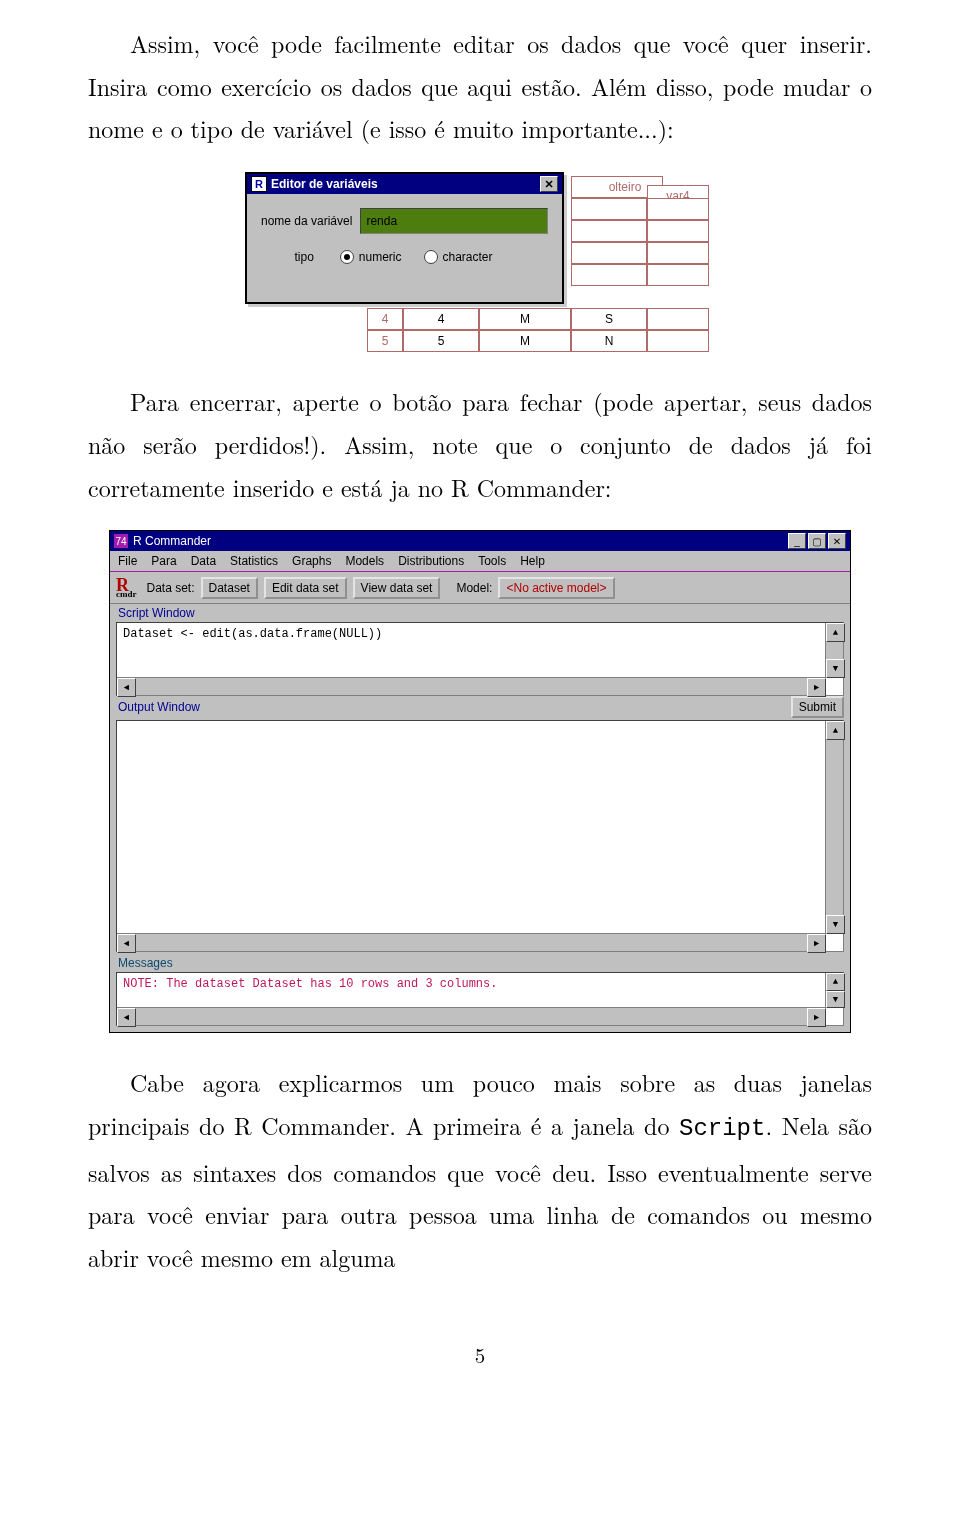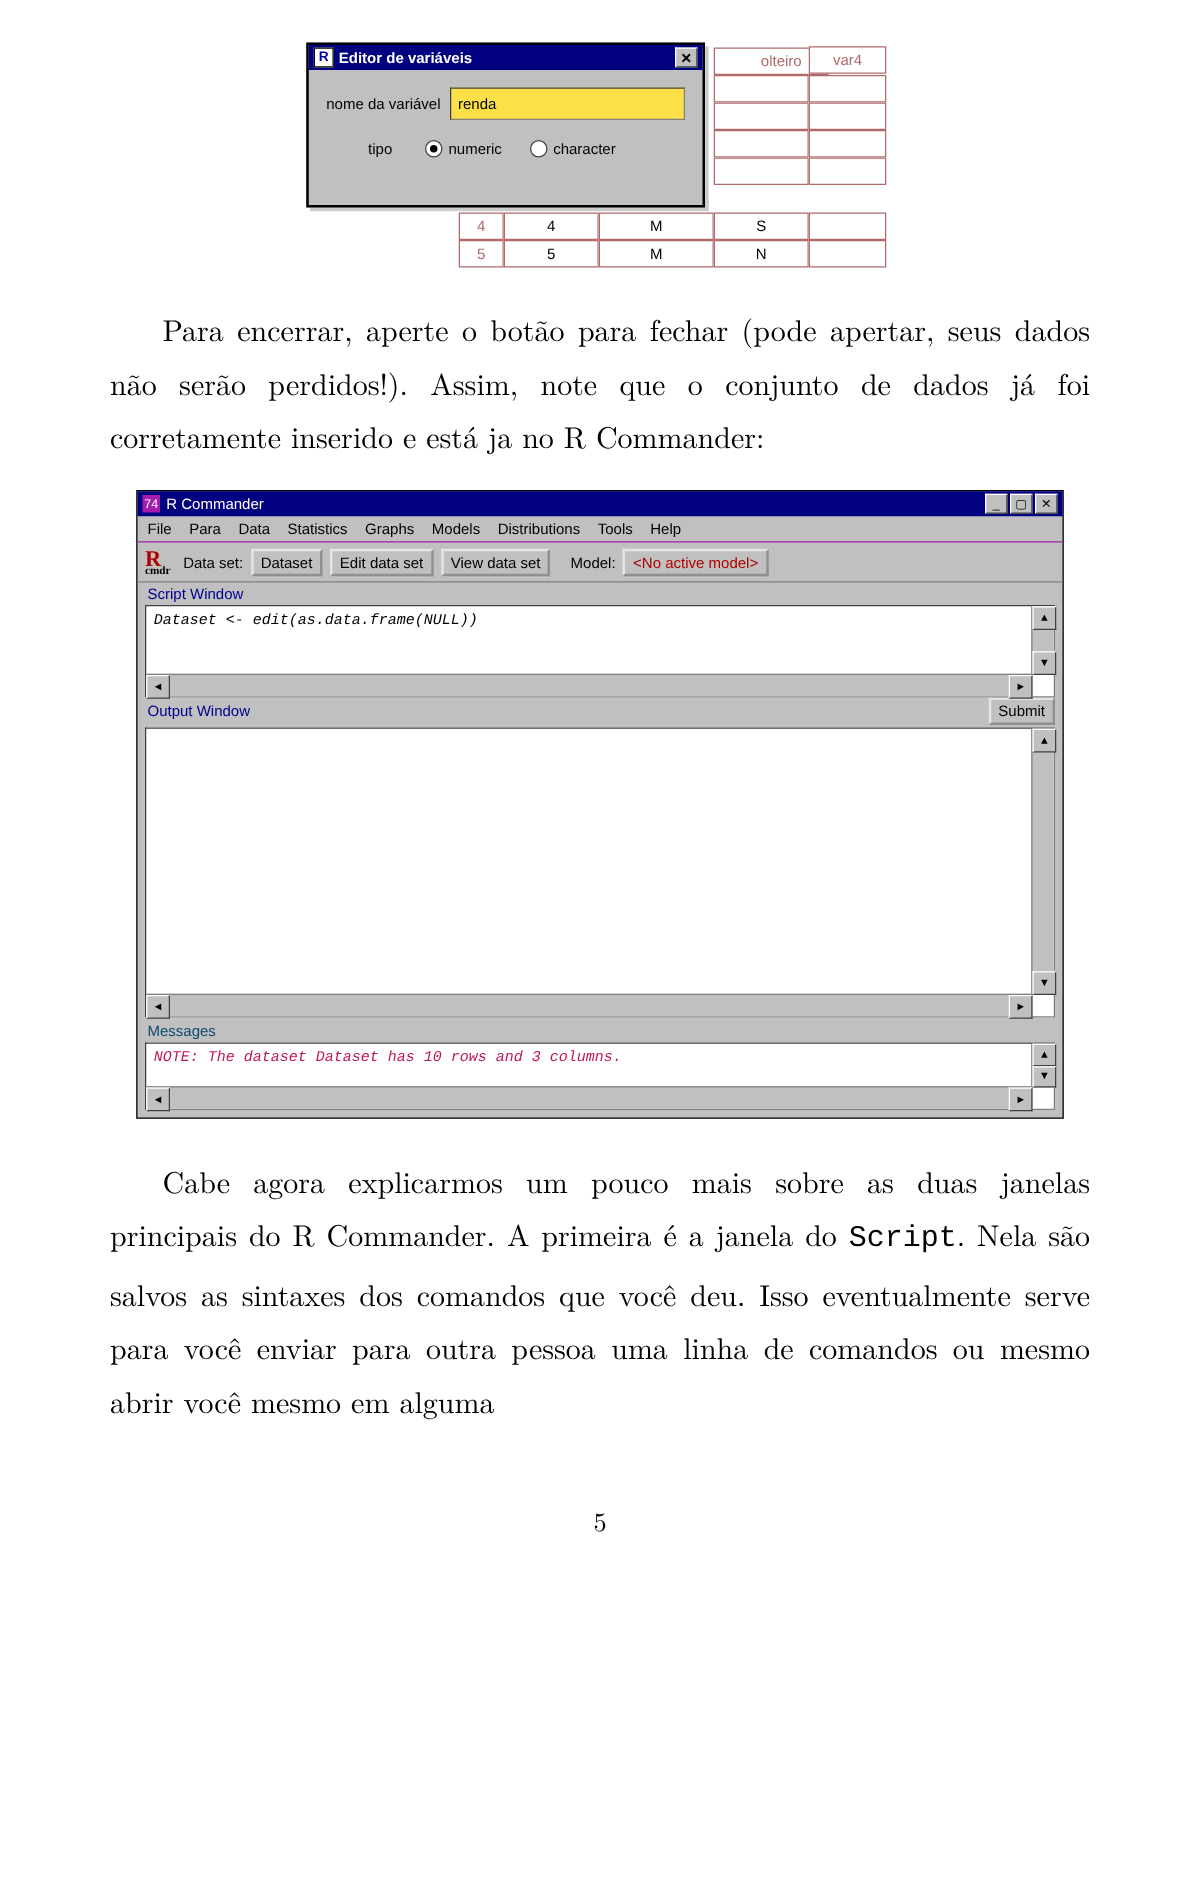--- a/index.html
+++ b/index.html
@@ -42,21 +42,21 @@
     padding:0 4px;font-size:12px;font-weight:bold;
   }
   .editor-titlebar .icon{width:14px;height:14px;background:#fff;color:#00a;display:flex;align-items:center;justify-content:center;font-size:11px;font-weight:bold;border:1px solid #000;margin-right:4px;}
   .editor-titlebar .spacer{flex:1;}
   .editor-titlebar .close{width:16px;height:14px;background:#c0c0c0;border:1px solid #fff;border-right-color:#404040;border-bottom-color:#404040;color:#000;font-size:11px;display:flex;align-items:center;justify-content:center;}
   .editor-body{padding:14px 14px 10px 14px;}
   .row{display:flex;align-items:center;margin-bottom:16px;}
   .lbl{font-size:12px;margin-right:8px;}
   .tbox{
     flex:1;height:20px;border:1px solid #808080;border-top-color:#404040;border-left-color:#404040;
-    background:#fde047;padding:2px 5px;font-size:12px;font-family:inherit;
+    background:#4d7c0f;padding:2px 5px;font-size:12px;font-family:inherit;
   }
   .radio{display:inline-flex;align-items:center;margin-right:22px;}
   .radio .dot{
     width:12px;height:12px;border-radius:50%;border:1px solid #404040;background:#fff;
     margin-right:5px;position:relative;
   }
   .radio .dot.on::after{content:"";position:absolute;left:3px;top:3px;width:6px;height:6px;background:#000;border-radius:50%;}
   
   .rcmdr{
     width:740px;background:#c0c0c0;border:1px solid #000;
@@ -75,47 +75,48 @@
   .toolbar .cap{font-size:12px;margin-left:4px;}
   .tbtn{
     border:2px outset #e4e4e4;background:#c0c0c0;padding:2px 6px;font-size:12px;cursor:default;
   }
   .tbtn .red{color:#b00000;}
   .section-label{color:#000090;font-size:12px;padding:2px 8px 0 8px;}
   .pane{
     margin:2px 6px;background:#fff;border:1px solid #808080;border-top-color:#404040;border-left-color:#404040;
     position:relative;font-family:"Courier New",monospace;font-size:12px;color:#000;
   }
-  .pane .content{padding:4px 6px;white-space:pre;overflow:hidden;font-style:italic;}
+  .pane .content{padding:4px 6px;white-space:pre;overflow:hidden;}
   .pane .vscroll{
     position:absolute;right:0;top:0;bottom:17px;width:17px;background:#c0c0c0;border-left:1px solid #808080;
     display:flex;flex-direction:column;justify-content:space-between;
   }
   .pane .hscroll{
     position:absolute;left:0;right:17px;bottom:0;height:17px;background:#c0c0c0;border-top:1px solid #808080;
     display:flex;justify-content:space-between;
   }
   .sbtn{width:17px;height:17px;border:1px solid #fff;border-right-color:#404040;border-bottom-color:#404040;background:#c0c0c0;display:flex;align-items:center;justify-content:center;font-size:9px;color:#000;}
   .submitrow{display:flex;justify-content:space-between;align-items:center;padding:0 6px;margin-top:-2px;}
   .submitrow .lab{color:#000090;font-size:12px;padding-left:2px;}
   .messages{color:#0c4a6e;font-size:12px;padding:2px 8px 0 8px;}
   .pagenum{text-align:center;font-size:21px;margin-top:60px;}
 </style>
 </head>
 <body>
 
 <div class="page">
 
+  <p class="para indent">Assim, você pode facilmente editar os dados que você quer inserir. Insira como exercício os dados que aqui estão. Além disso, pode mudar o nome e o tipo de variável (e isso é muito importante...):</p>
 
   <div class="figure">
     <div class="dlg1">
       <div class="grid-bg">
 
         <div class="ghead" style="left:326px;top:4px;width:74px;height:20px;padding-left:16px;">olteiro</div>
-        <div class="ghead" style="left:402px;top:3px;width:60px;height:20px;">var4</div>
+        <div class="ghead" style="left:402px;top:13px;width:60px;height:20px;">var4</div>
         <div class="gcell" style="left:326px;top:26px;width:74px;height:20px;"></div>
         <div class="gcell" style="left:402px;top:26px;width:60px;height:20px;"></div>
         <div class="gcell" style="left:326px;top:48px;width:74px;height:20px;"></div>
         <div class="gcell" style="left:402px;top:48px;width:60px;height:20px;"></div>
         <div class="gcell" style="left:326px;top:70px;width:74px;height:20px;"></div>
         <div class="gcell" style="left:402px;top:70px;width:60px;height:20px;"></div>
         <div class="gcell" style="left:326px;top:92px;width:74px;height:20px;"></div>
         <div class="gcell" style="left:402px;top:92px;width:60px;height:20px;"></div>
 
         <div class="ghead" style="left:122px;top:136px;width:34px;height:20px;color:#b06a6a;">4</div>

